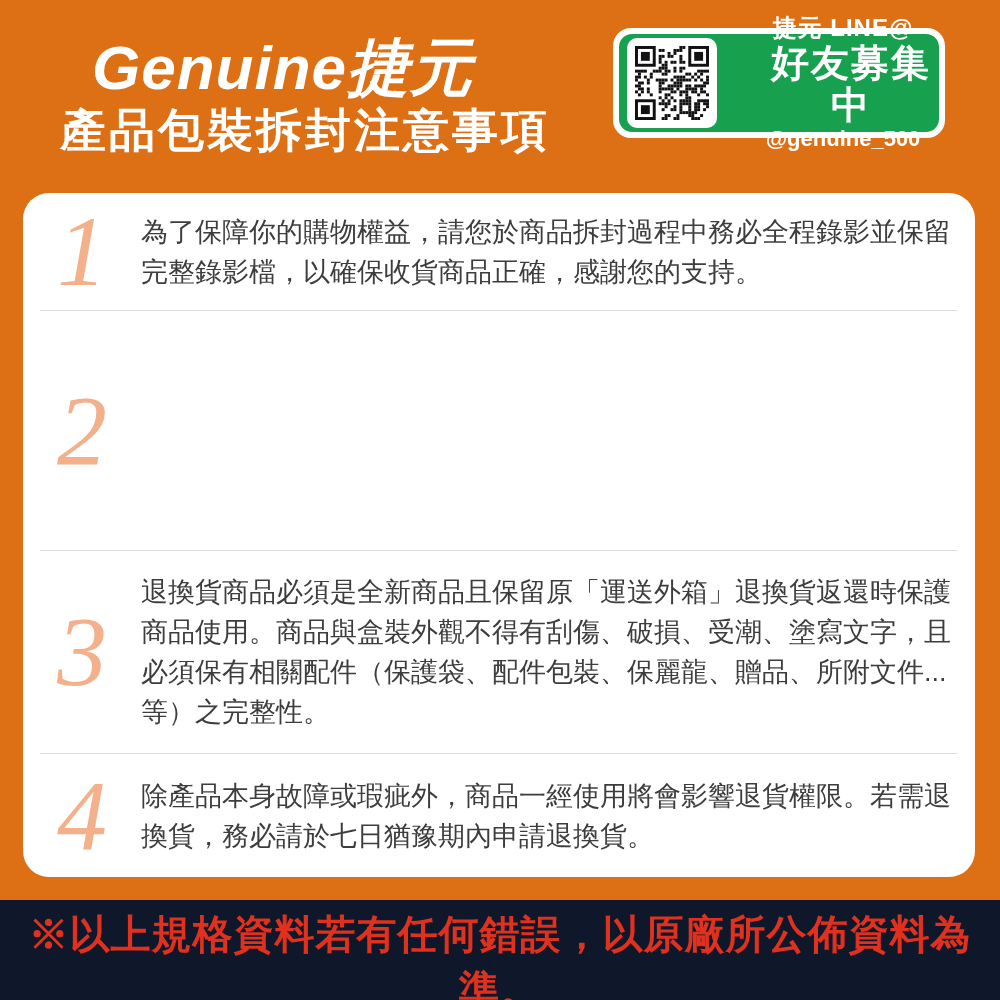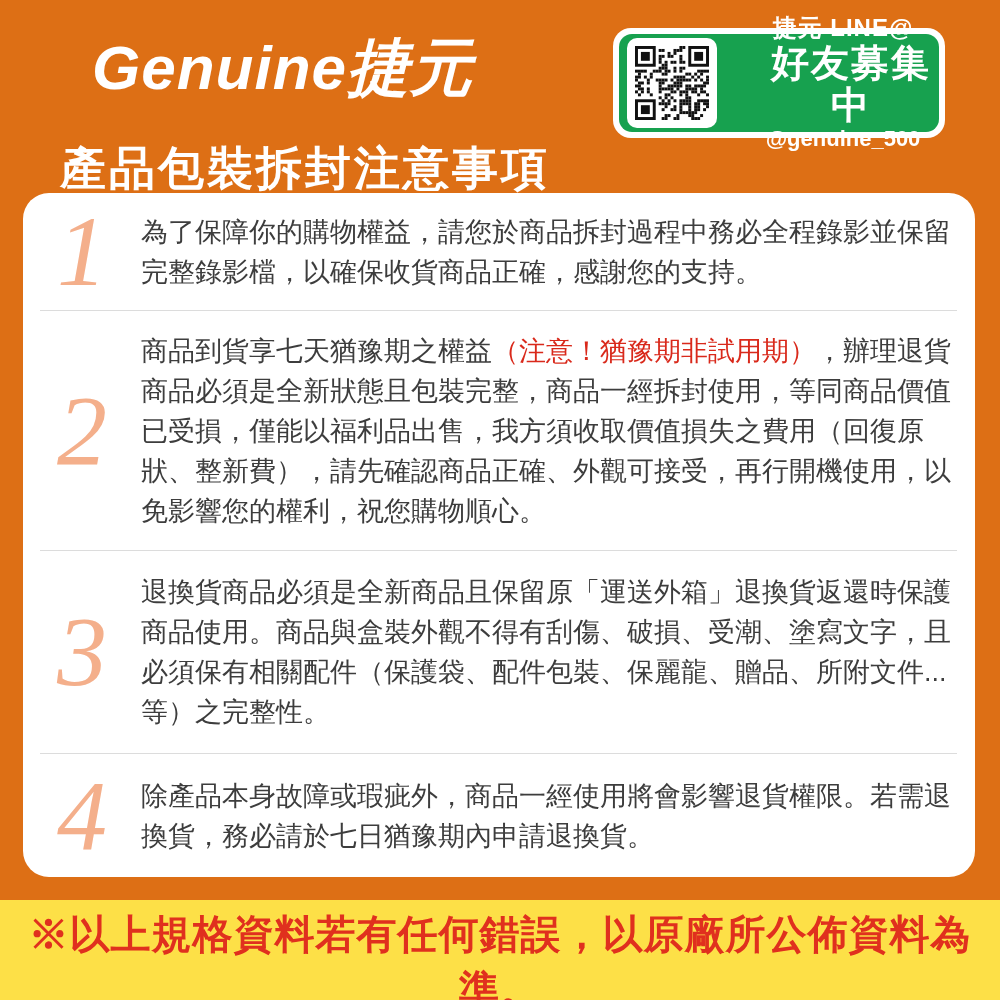--- a/index.html
+++ b/index.html
@@ -5,31 +5,31 @@
   :root{
     --orange:#DD6F15;
     --green:#17A14F;
     --red:#D9291B;
     --footer-red:#E0301E;
     --peach:#F4AF8B;
     --text:#3D3D3D;
   }
   html,body{margin:0;padding:0;background:#fff;}
   .page{
-    position:relative;width:1000px;height:1000px;background:#fde047;
+    position:relative;width:1000px;height:1000px;background:#0f172a;
     overflow:hidden;font-family:"Liberation Sans",sans-serif;
   }
   .orange-band{position:absolute;left:0;top:0;width:1000px;height:900px;background:var(--orange);}
   .logo{
     position:absolute;left:92px;top:26px;font-size:62px;font-weight:bold;font-style:italic;
     color:#fff;letter-spacing:1px;white-space:nowrap;
   }
   .subtitle{
     position:absolute;left:60px;top:100px;font-size:46px;font-weight:bold;color:#fff;
-    letter-spacing:3px;white-space:nowrap;margin-top:38px;
+    letter-spacing:3px;white-space:nowrap;
   }
   .line-badge{
     position:absolute;left:613px;top:28px;width:332px;height:110px;background:#fff;
     border-radius:18px;padding:6px;box-sizing:border-box;
   }
   .badge-green{width:100%;height:100%;background:var(--green);border-radius:13px;display:flex;align-items:center;gap:30px;}
   .qr-tile{
     width:90px;height:90px;background:#fff;border-radius:10px;margin-left:8px;flex:none;
     display:flex;align-items:center;justify-content:center;
   }
@@ -299,21 +299,20 @@
 
     <div class="row row1">
       <div class="num">1</div>
       <div class="txt">為了保障你的購物權益，請您於商品拆封過程中務必全程錄影並保留完整錄影檔，以確保收貨商品正確，感謝您的支持。</div>
     </div>
 
     <div class="divider"></div>
 
     <div class="row row2">
       <div class="num">2</div>
-      <div class="txt"><span>商品到貨享七天猶豫期之權益</span><span class="red">（注意！猶豫期非試用期）</span><span>，辦理退貨商品必須是全新狀態且包裝完整，商品一經拆封使用，等同商品價值已受損，僅能以福利品出售，我方須收取價值損失之費用（回復原狀、整新費），請先確認商品正確、外觀可接受，再行開機使用，以免影響您的權利，祝您購物順心。</span></div>
     </div>
 
     <div class="divider"></div>
 
     <div class="row row3">
       <div class="num">3</div>
       <div class="txt">退換貨商品必須是全新商品且保留原「運送外箱」退換貨返還時保護商品使用。商品與盒裝外觀不得有刮傷、破損、受潮、塗寫文字，且必須保有相關配件（保護袋、配件包裝、保麗龍、贈品、所附文件...等）之完整性。</div>
     </div>
 
     <div class="divider"></div>

